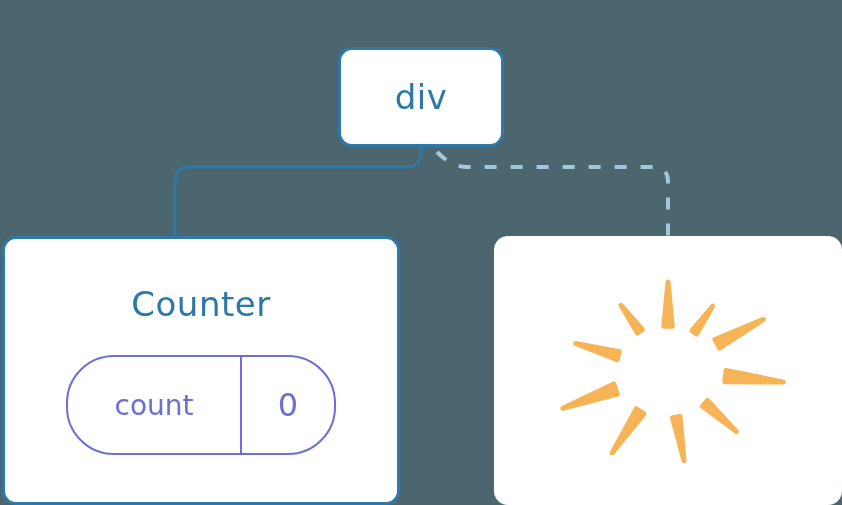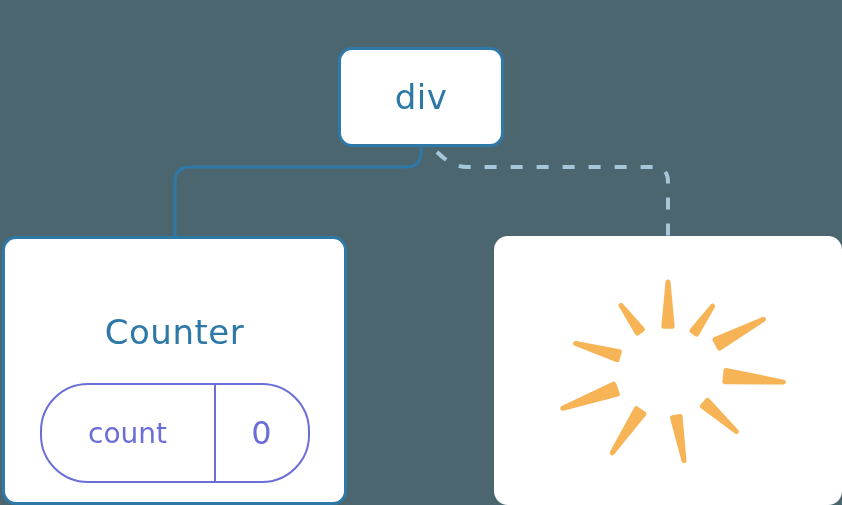--- a/index.html
+++ b/index.html
@@ -57,24 +57,24 @@
   .node-title-root {
     color: #2d78a6;
     font-size: 34px;
     line-height: 1;
     letter-spacing: 0.5px;
   }
 
   #node-counter {
     left: 2px;
     top: 236px;
-    width: 345px;
+    width: 398px;
     height: 269px;
     justify-content: flex-start;
-    padding-top: 76px;
+    padding-top: 48px;
   }
   .node-title {
     color: #2d78a6;
     font-size: 34px;
     line-height: 1;
     letter-spacing: 0.5px;
   }
 
   
   .pill {

